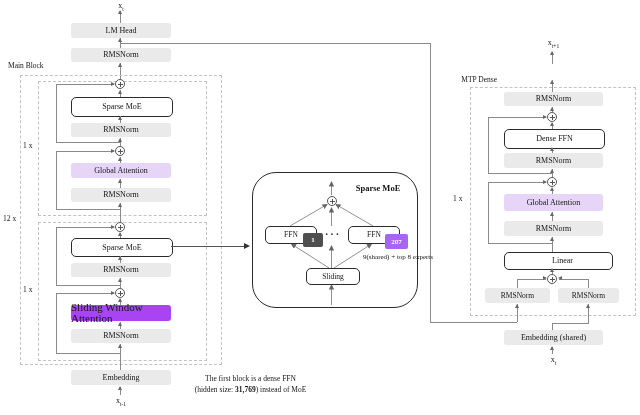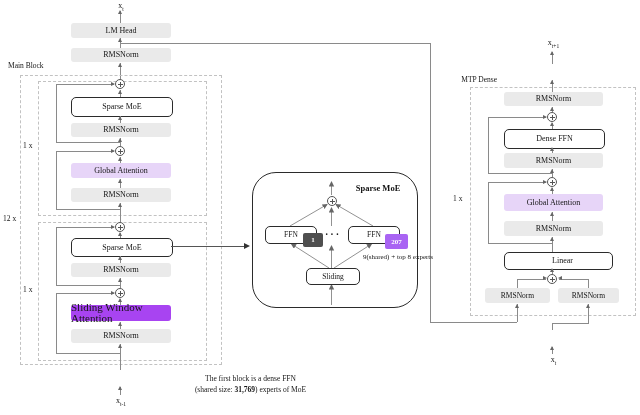--- a/index.html
+++ b/index.html
@@ -129,20 +129,23 @@
   <div class="box gray" style="left:71px;top:329px;width:100px;height:14px;">
       <span>RMSNorm</span>
     </div>
   <div class="v" style="left:120px;top:344px;height:26px;"></div>
   <div class="ah au" style="left:118px;top:344px;"></div>
   <div class="h" style="left:56px;top:353px;width:64px;"></div>
   <div class="v" style="left:56px;top:293px;height:60px;"></div>
   <div class="h" style="left:56px;top:293px;width:58px;"></div>
   <div class="ah ar" style="left:111px;top:290.5px;"></div>
 
+  <div class="box gray" style="left:71px;top:370px;width:100px;height:15px;">
+      <span>Embedding</span>
+    </div>
   <div class="v" style="left:120px;top:387px;height:8px;"></div>
   <div class="ah au" style="left:118px;top:386px;"></div>
   <div class="tok" style="left:71px;top:396px;width:100px;"><span>x</span><sub>t-1</sub></div>
 
   <div class="moebox" style="left:252px;top:172px;width:164px;height:134px;"></div>
   <svg style="position:absolute;left:252px;top:172px;z-index:5;" width="164" height="134" viewBox="0 0 164 134">
     <defs>
       <marker id="arr" markerWidth="7" markerHeight="7" refX="5" refY="3" orient="auto">
         <path d="M0,0 L6,3 L0,6 z" fill="#666"></path>
       </marker>
@@ -244,22 +247,25 @@
 
   <div class="v" style="left:430px;top:43px;height:279px;"></div>
   <div class="h" style="left:430px;top:322px;width:87px;"></div>
   <div class="v" style="left:517px;top:304px;height:18px;"></div>
   <div class="ah au" style="left:515px;top:304px;"></div>
   <div class="v" style="left:552px;top:323px;height:7px;"></div>
   <div class="h" style="left:552px;top:323px;width:37px;"></div>
   <div class="v" style="left:588px;top:304px;height:19px;"></div>
   <div class="ah au" style="left:586px;top:304px;"></div>
 
+  <div class="box gray" style="left:504px;top:330px;width:99px;height:15px;">
+      <span>Embedding (shared)</span>
+    </div>
   <div class="v" style="left:552px;top:347px;height:7px;"></div>
   <div class="ah au" style="left:550px;top:346px;"></div>
   <div class="tok" style="left:504px;top:355px;"><span>x</span><sub>t</sub></div>
 
   <div class="foot" style="left:163px;top:374px;width:175px;">
     <span>The first block is a dense FFN</span><br>
-    <span>(shared size: </span><b>31,769</b><span>) experts of MoE</span>
+    <span>(hidden size: </span><b>31,769</b><span>) instead of MoE</span>
   </div>
 
 </div>
 
 </body></html>

